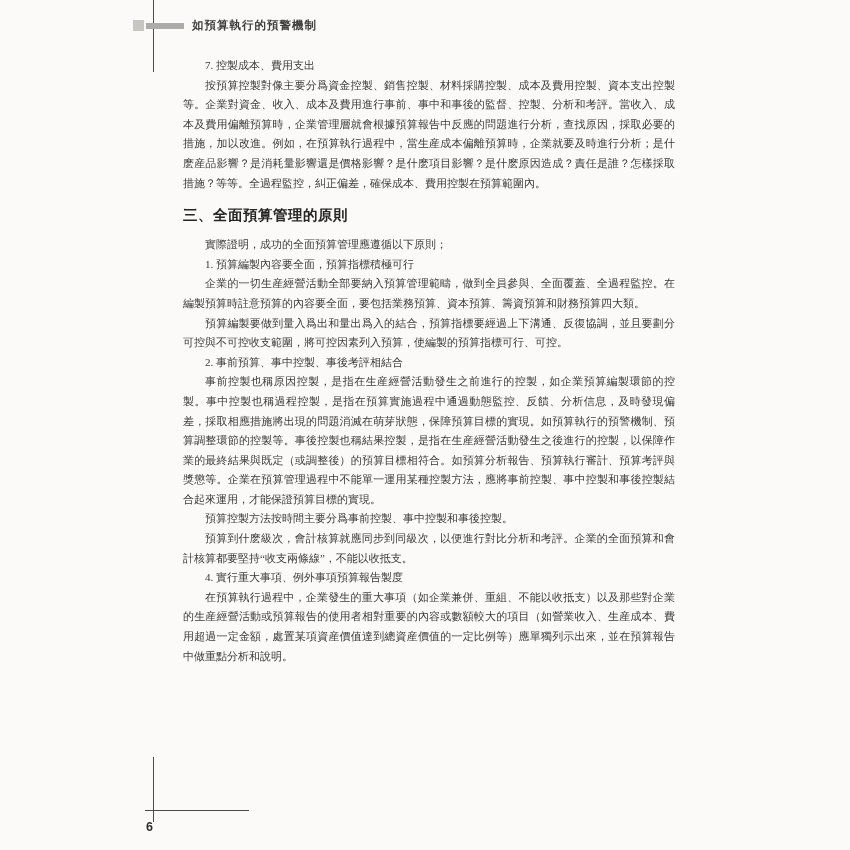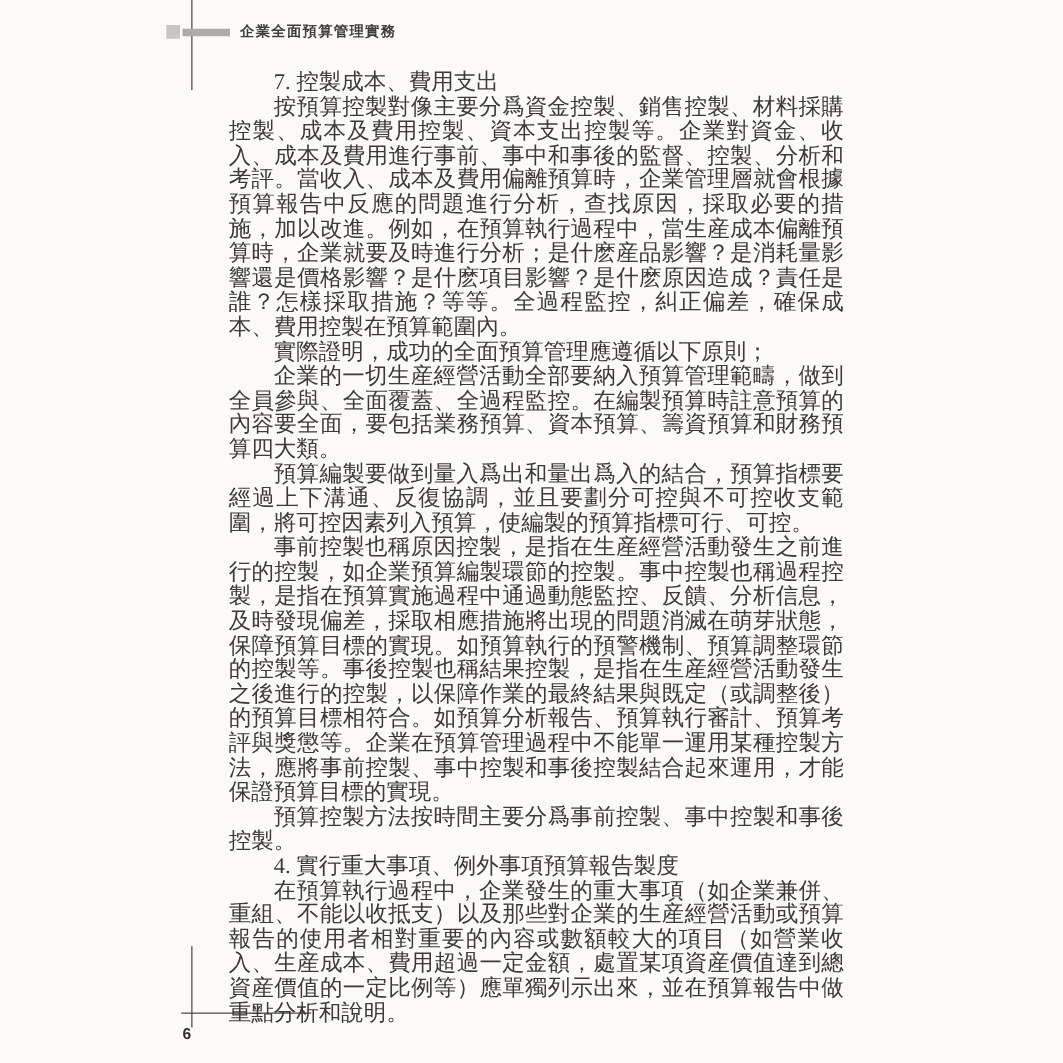--- a/index.html
+++ b/index.html
@@ -35,21 +35,21 @@
     color: #3f3e3c;
   }
 
   
   main.page-body {
     position: absolute; left: 183px; top: 56px; width: 492px;
   }
   main.page-body p, main.page-body h2 { margin: 0; padding: 0; }
 
   .para, .numbered {
-    font-size: 18px; line-height: 19.6px;
+    font-size: 11px; line-height: 19.6px;
     text-indent: 2em;
     text-align: justify; text-justify: inter-ideograph;
     color: #3b3a38;
   }
   .numbered { text-align: left; }
 
   h2.section {
     font-family: "Liberation Sans", "DejaVu Sans", sans-serif;
     font-size: 14.5px; font-weight: bold; color: #262523;
     letter-spacing: 0.5px;
@@ -66,28 +66,32 @@
 </head>
 <body>
 
 <div class="crop crop-top-v"></div>
 <div class="crop crop-bot-v"></div>
 <div class="crop crop-bot-h"></div>
 
 <header class="running-header">
   <span class="hdr-square"></span>
   <span class="hdr-bar"></span>
-  <span class="hdr-title">企業全面預算管理實務</span>
+  <span class="hdr-title">如預算執行的預警機制</span>
 </header>
 
 <main class="page-body">
     <p class="numbered">7. 控製成本、費用支出</p>
     <p class="para">按預算控製對像主要分爲資金控製、銷售控製、材料採購控製、成本及費用控製、資本支出控製等。企業對資金、收入、成本及費用進行事前、事中和事後的監督、控製、分析和考評。當收入、成本及費用偏離預算時，企業管理層就會根據預算報告中反應的問題進行分析，查找原因，採取必要的措施，加以改進。例如，在預算執行過程中，當生産成本偏離預算時，企業就要及時進行分析；是什麽産品影響？是消耗量影響還是價格影響？是什麽項目影響？是什麽原因造成？責任是誰？怎樣採取措施？等等。全過程監控，糾正偏差，確保成本、費用控製在預算範圍內。</p>
+    <h2 class="section">三、全面預算管理的原則</h2>
     <p class="para">實際證明，成功的全面預算管理應遵循以下原則；</p>
+    <p class="numbered">1. 預算編製內容要全面，預算指標積極可行</p>
     <p class="para">企業的一切生産經營活動全部要納入預算管理範疇，做到全員參與、全面覆蓋、全過程監控。在編製預算時註意預算的內容要全面，要包括業務預算、資本預算、籌資預算和財務預算四大類。</p>
     <p class="para">預算編製要做到量入爲出和量出爲入的結合，預算指標要經過上下溝通、反復協調，並且要劃分可控與不可控收支範圍，將可控因素列入預算，使編製的預算指標可行、可控。</p>
+    <p class="numbered">2. 事前預算、事中控製、事後考評相結合</p>
     <p class="para">事前控製也稱原因控製，是指在生産經營活動發生之前進行的控製，如企業預算編製環節的控製。事中控製也稱過程控製，是指在預算實施過程中通過動態監控、反饋、分析信息，及時發現偏差，採取相應措施將出現的問題消滅在萌芽狀態，保障預算目標的實現。如預算執行的預警機制、預算調整環節的控製等。事後控製也稱結果控製，是指在生産經營活動發生之後進行的控製，以保障作業的最終結果與既定（或調整後）的預算目標相符合。如預算分析報告、預算執行審計、預算考評與獎懲等。企業在預算管理過程中不能單一運用某種控製方法，應將事前控製、事中控製和事後控製結合起來運用，才能保證預算目標的實現。</p>
     <p class="para">預算控製方法按時間主要分爲事前控製、事中控製和事後控製。</p>
+    <p class="para">預算到什麽級次，會計核算就應同步到同級次，以便進行對比分析和考評。企業的全面預算和會計核算都要堅持“收支兩條線”，不能以收抵支。</p>
     <p class="numbered">4. 實行重大事項、例外事項預算報告製度</p>
     <p class="para">在預算執行過程中，企業發生的重大事項（如企業兼併、重組、不能以收抵支）以及那些對企業的生産經營活動或預算報告的使用者相對重要的內容或數額較大的項目（如營業收入、生産成本、費用超過一定金額，處置某項資産價值達到總資産價值的一定比例等）應單獨列示出來，並在預算報告中做重點分析和說明。</p>
   </main>
 
 <div class="page-number">6</div>
 
 </body></html>

